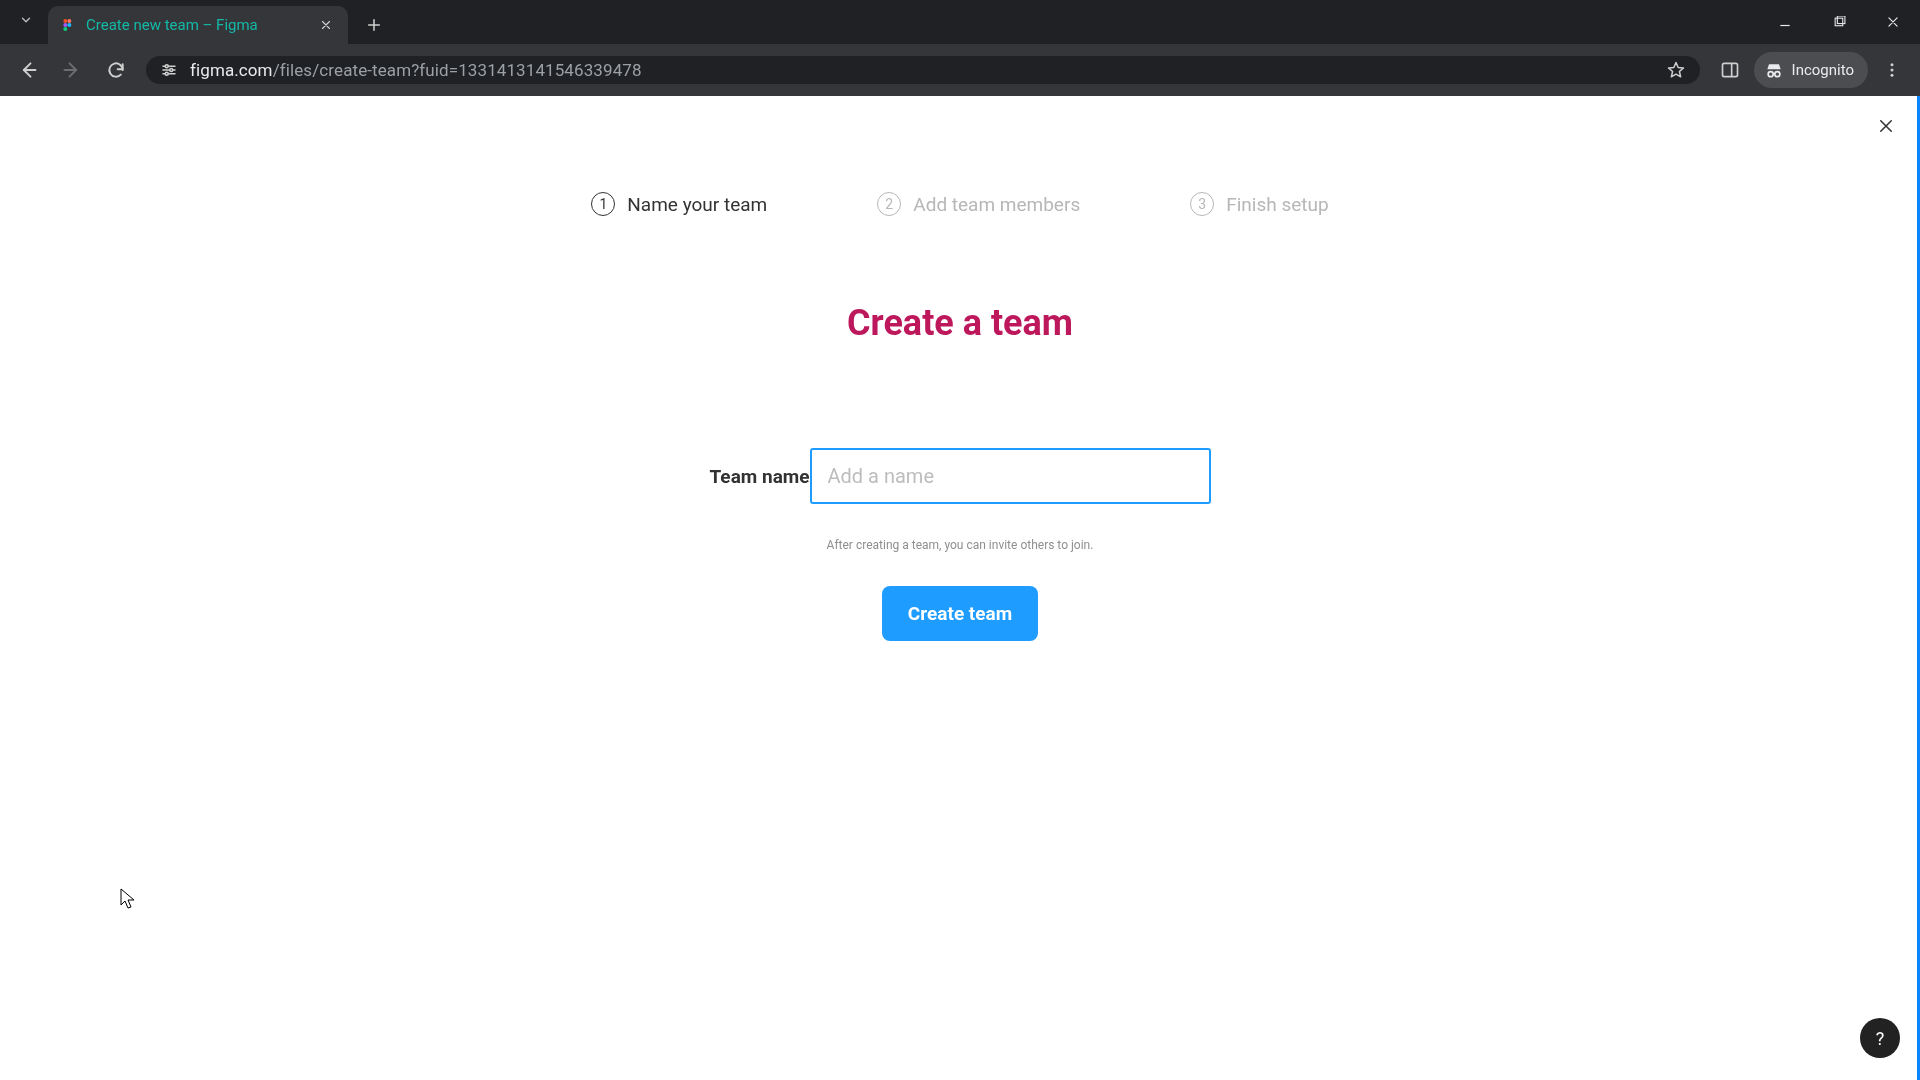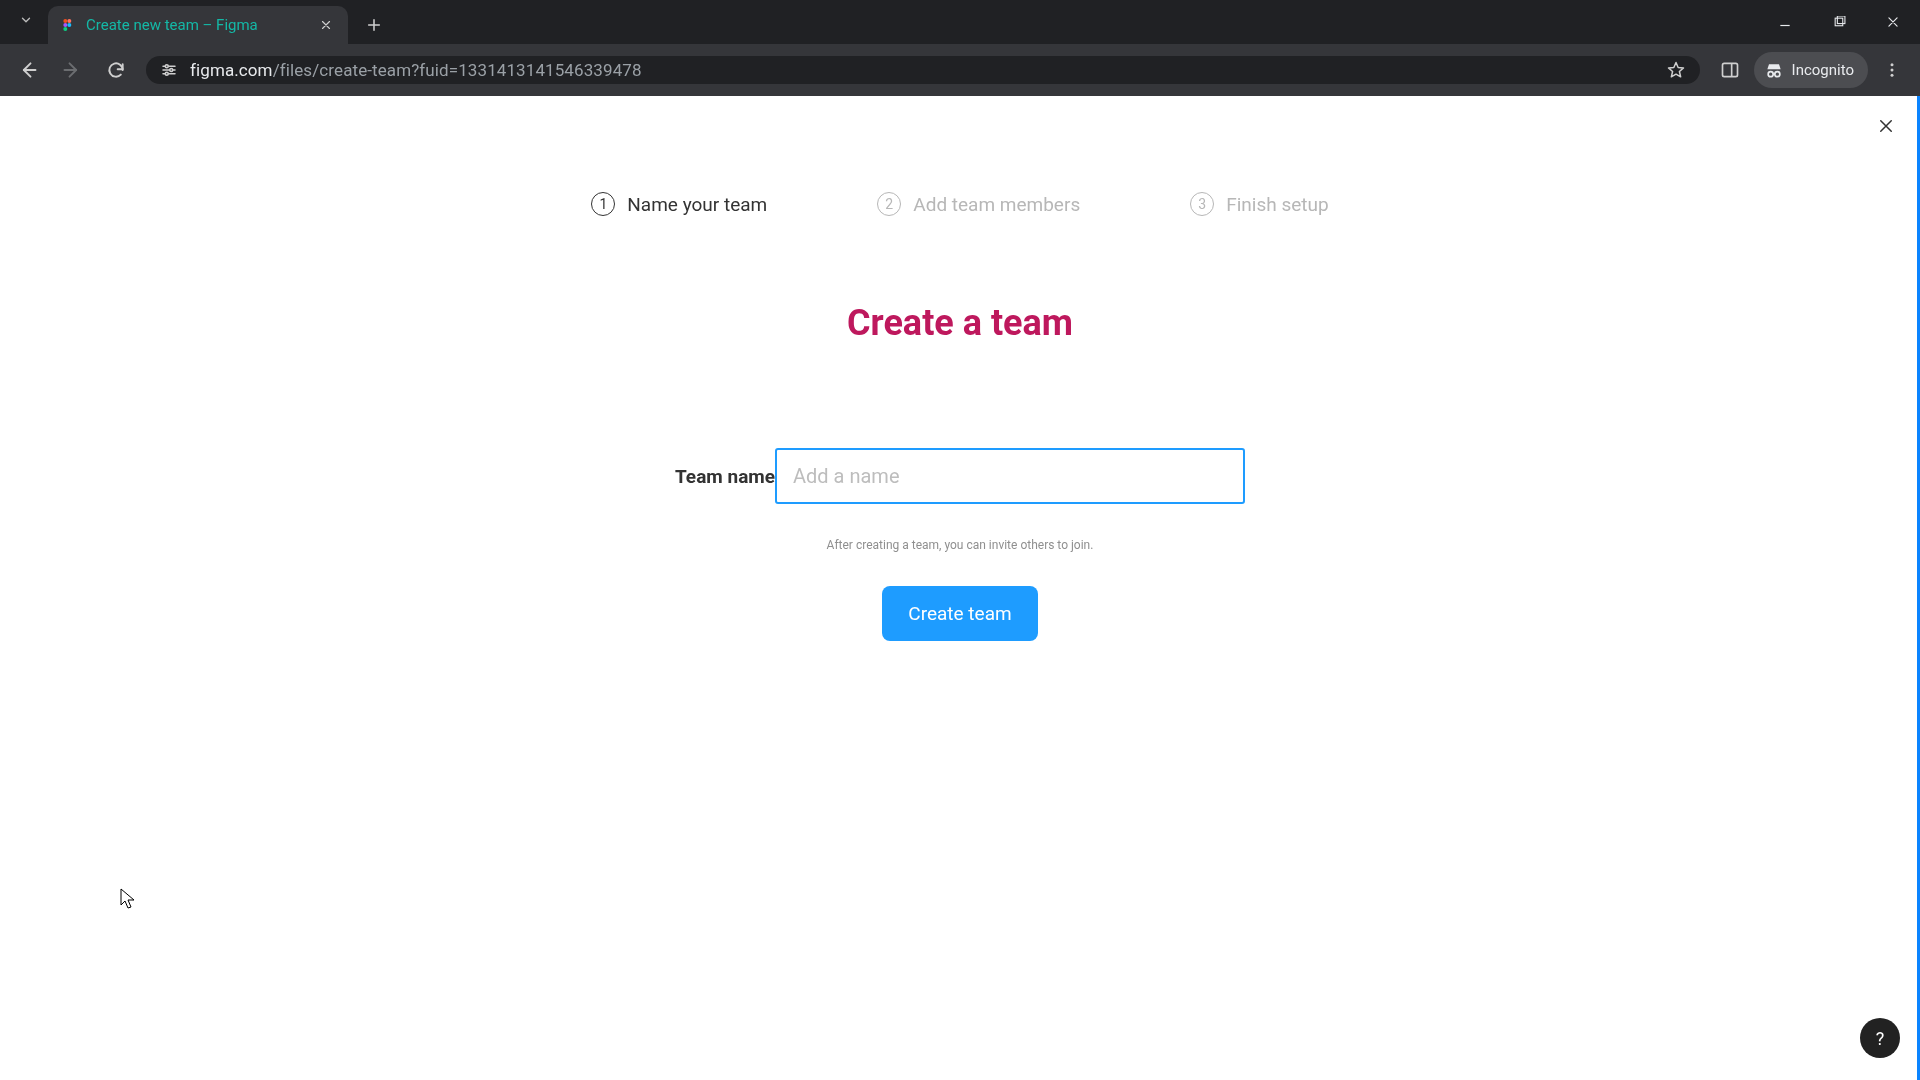--- a/index.html
+++ b/index.html
@@ -159,21 +159,21 @@
       justify-content:center;
       align-items:center;
       margin-top: 104px;
     }
     .form-label {
       font-size:19px;
       font-weight:700;
       color:#333;
     }
     .team-input {
-      width: 470px;
+      width: 401px;
       height: 56px;
       border: 2px solid #1e9cff;
       border-radius:3px;
       font-size:20px;
       padding: 0 16px;
       outline:none;
       color:#333;
     }
     .team-input::placeholder { color:#bdbdbd; }
     .hint {
@@ -181,21 +181,21 @@
       margin-top: 34px;
       font-size:12px;
       color:#8f8f8f;
     }
     .primary-btn {
       display:block;
       margin: 34px auto 0;
       background:#1e9cff;
       color:#fff;
       font-size:19px;
-      font-weight:400;
+      font-weight:700;
       border:none;
       border-radius:8px;
       padding: 16px 26px;
     }
     .help-fab {
       position:absolute;
       right:20px; bottom:22px;
       width:40px;height:40px;border-radius:50%;
       background:#222;
       color:#fff;

